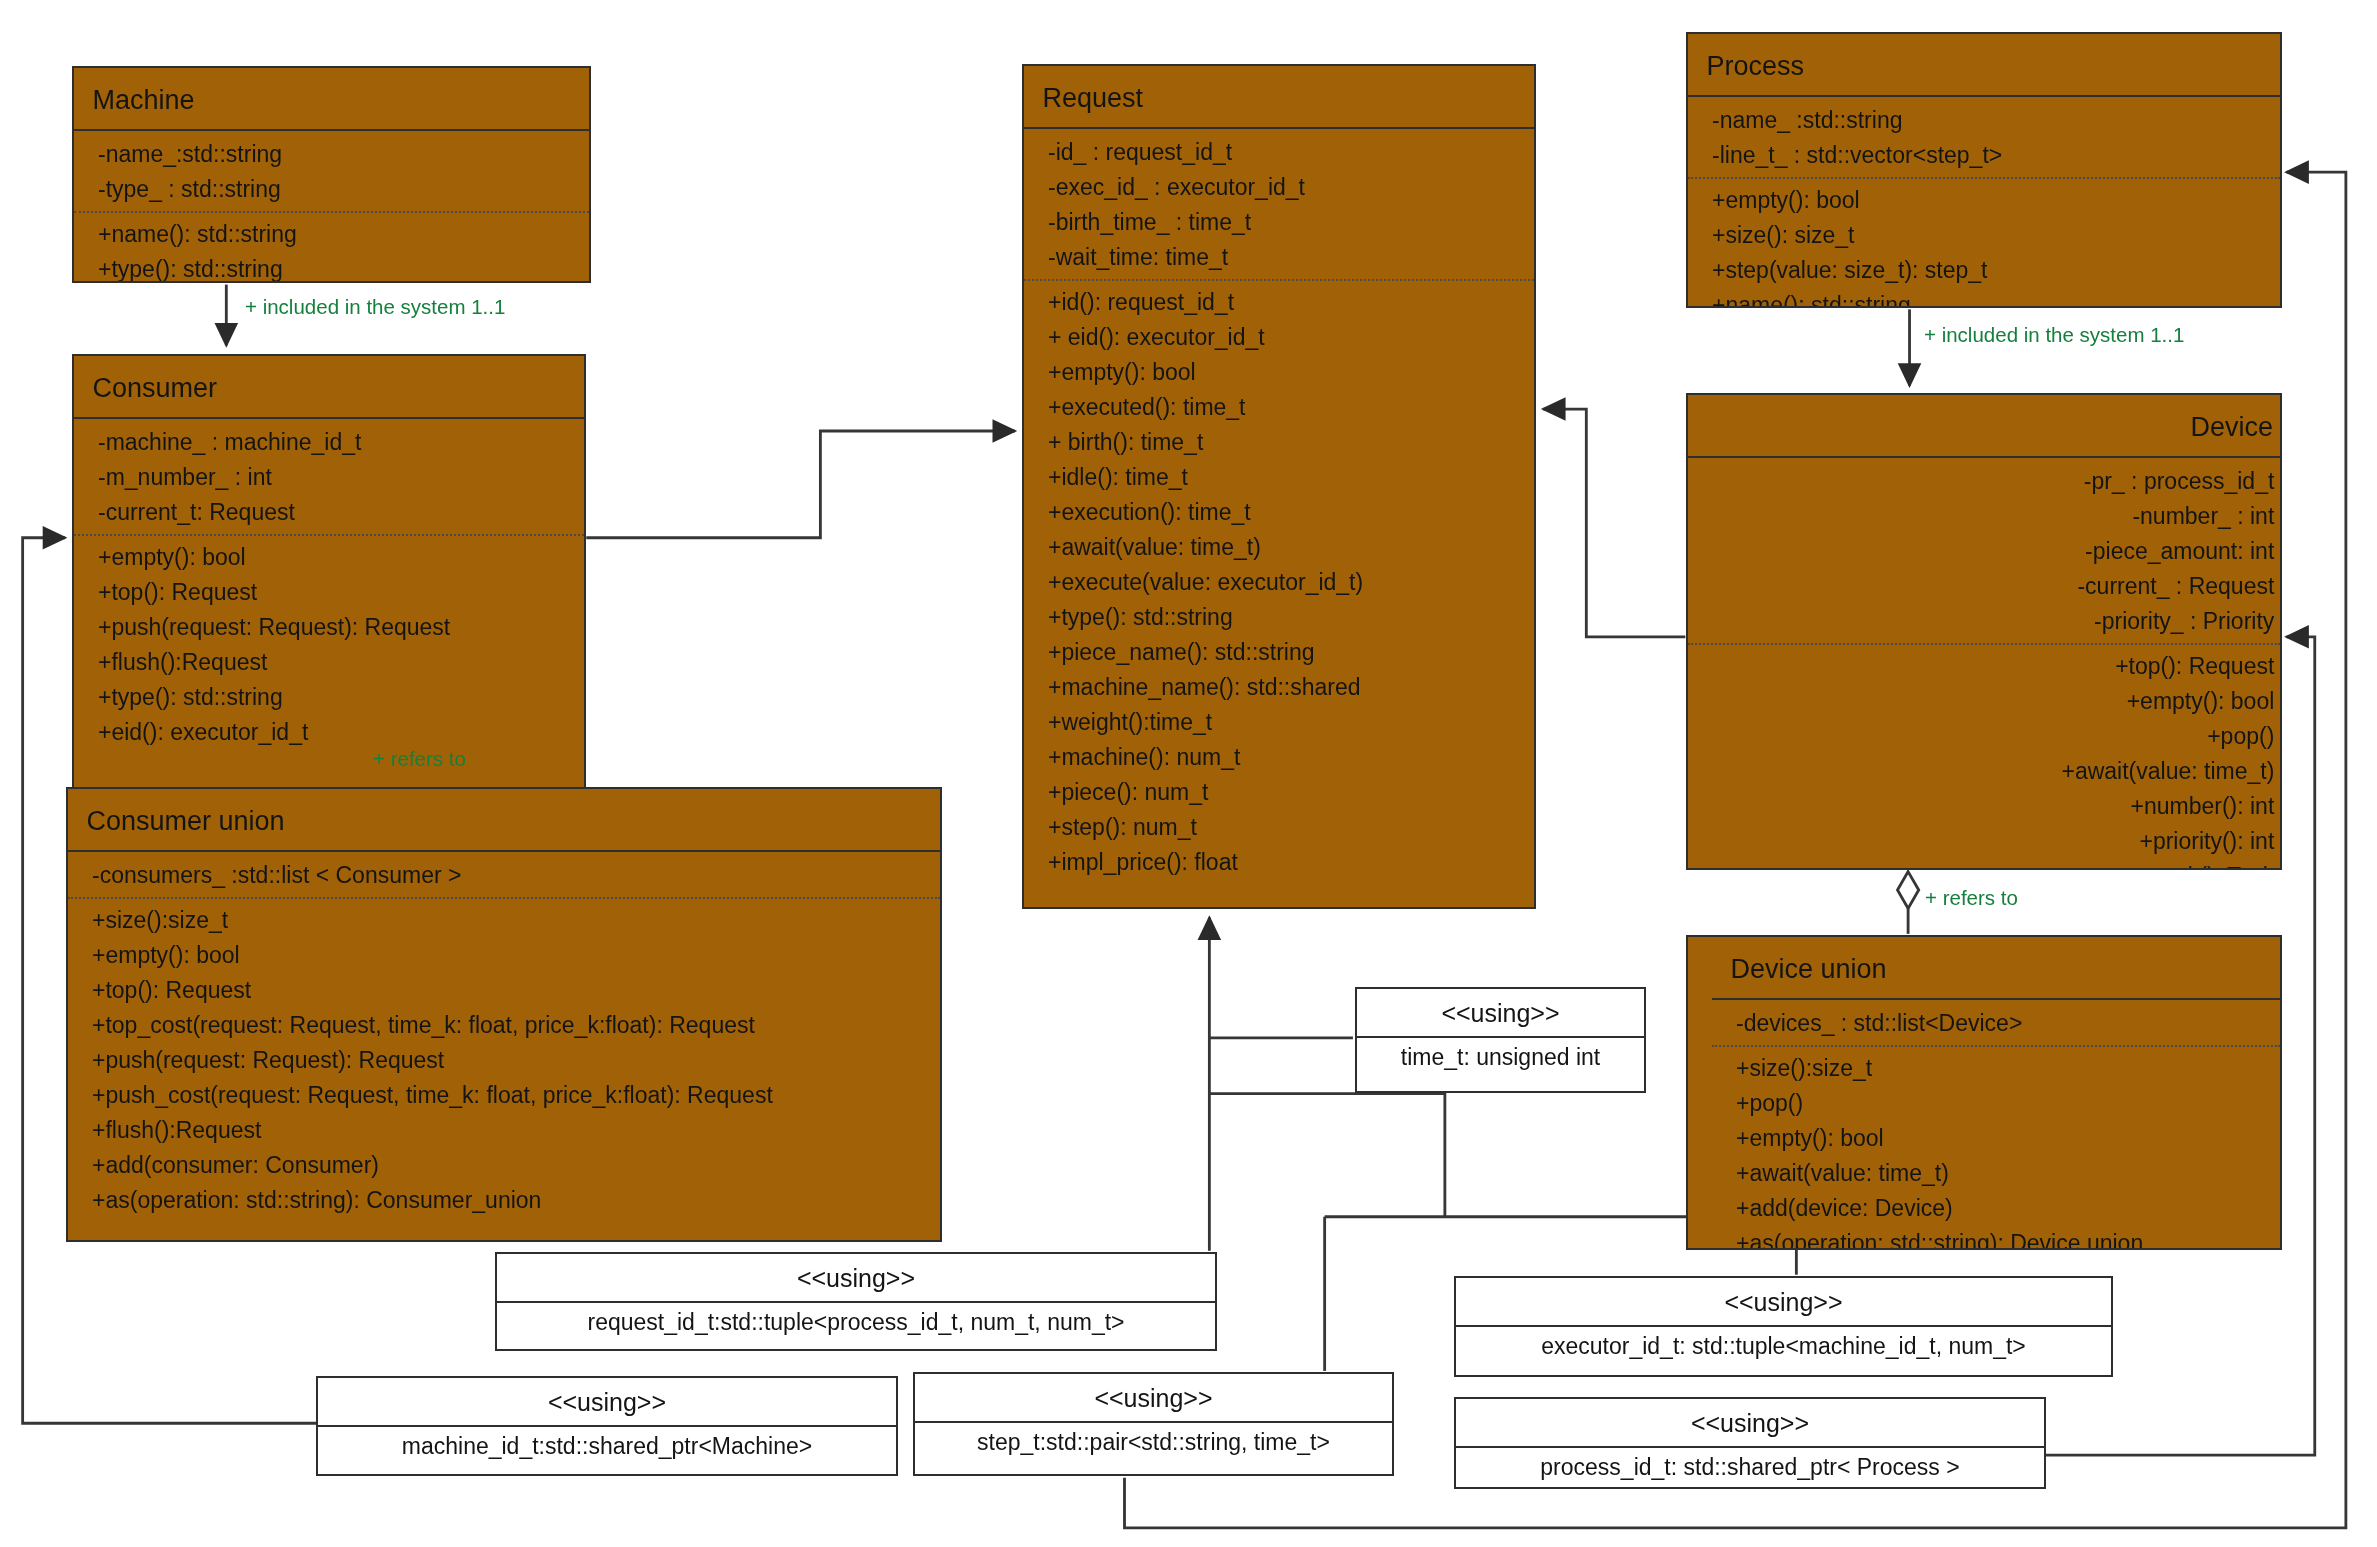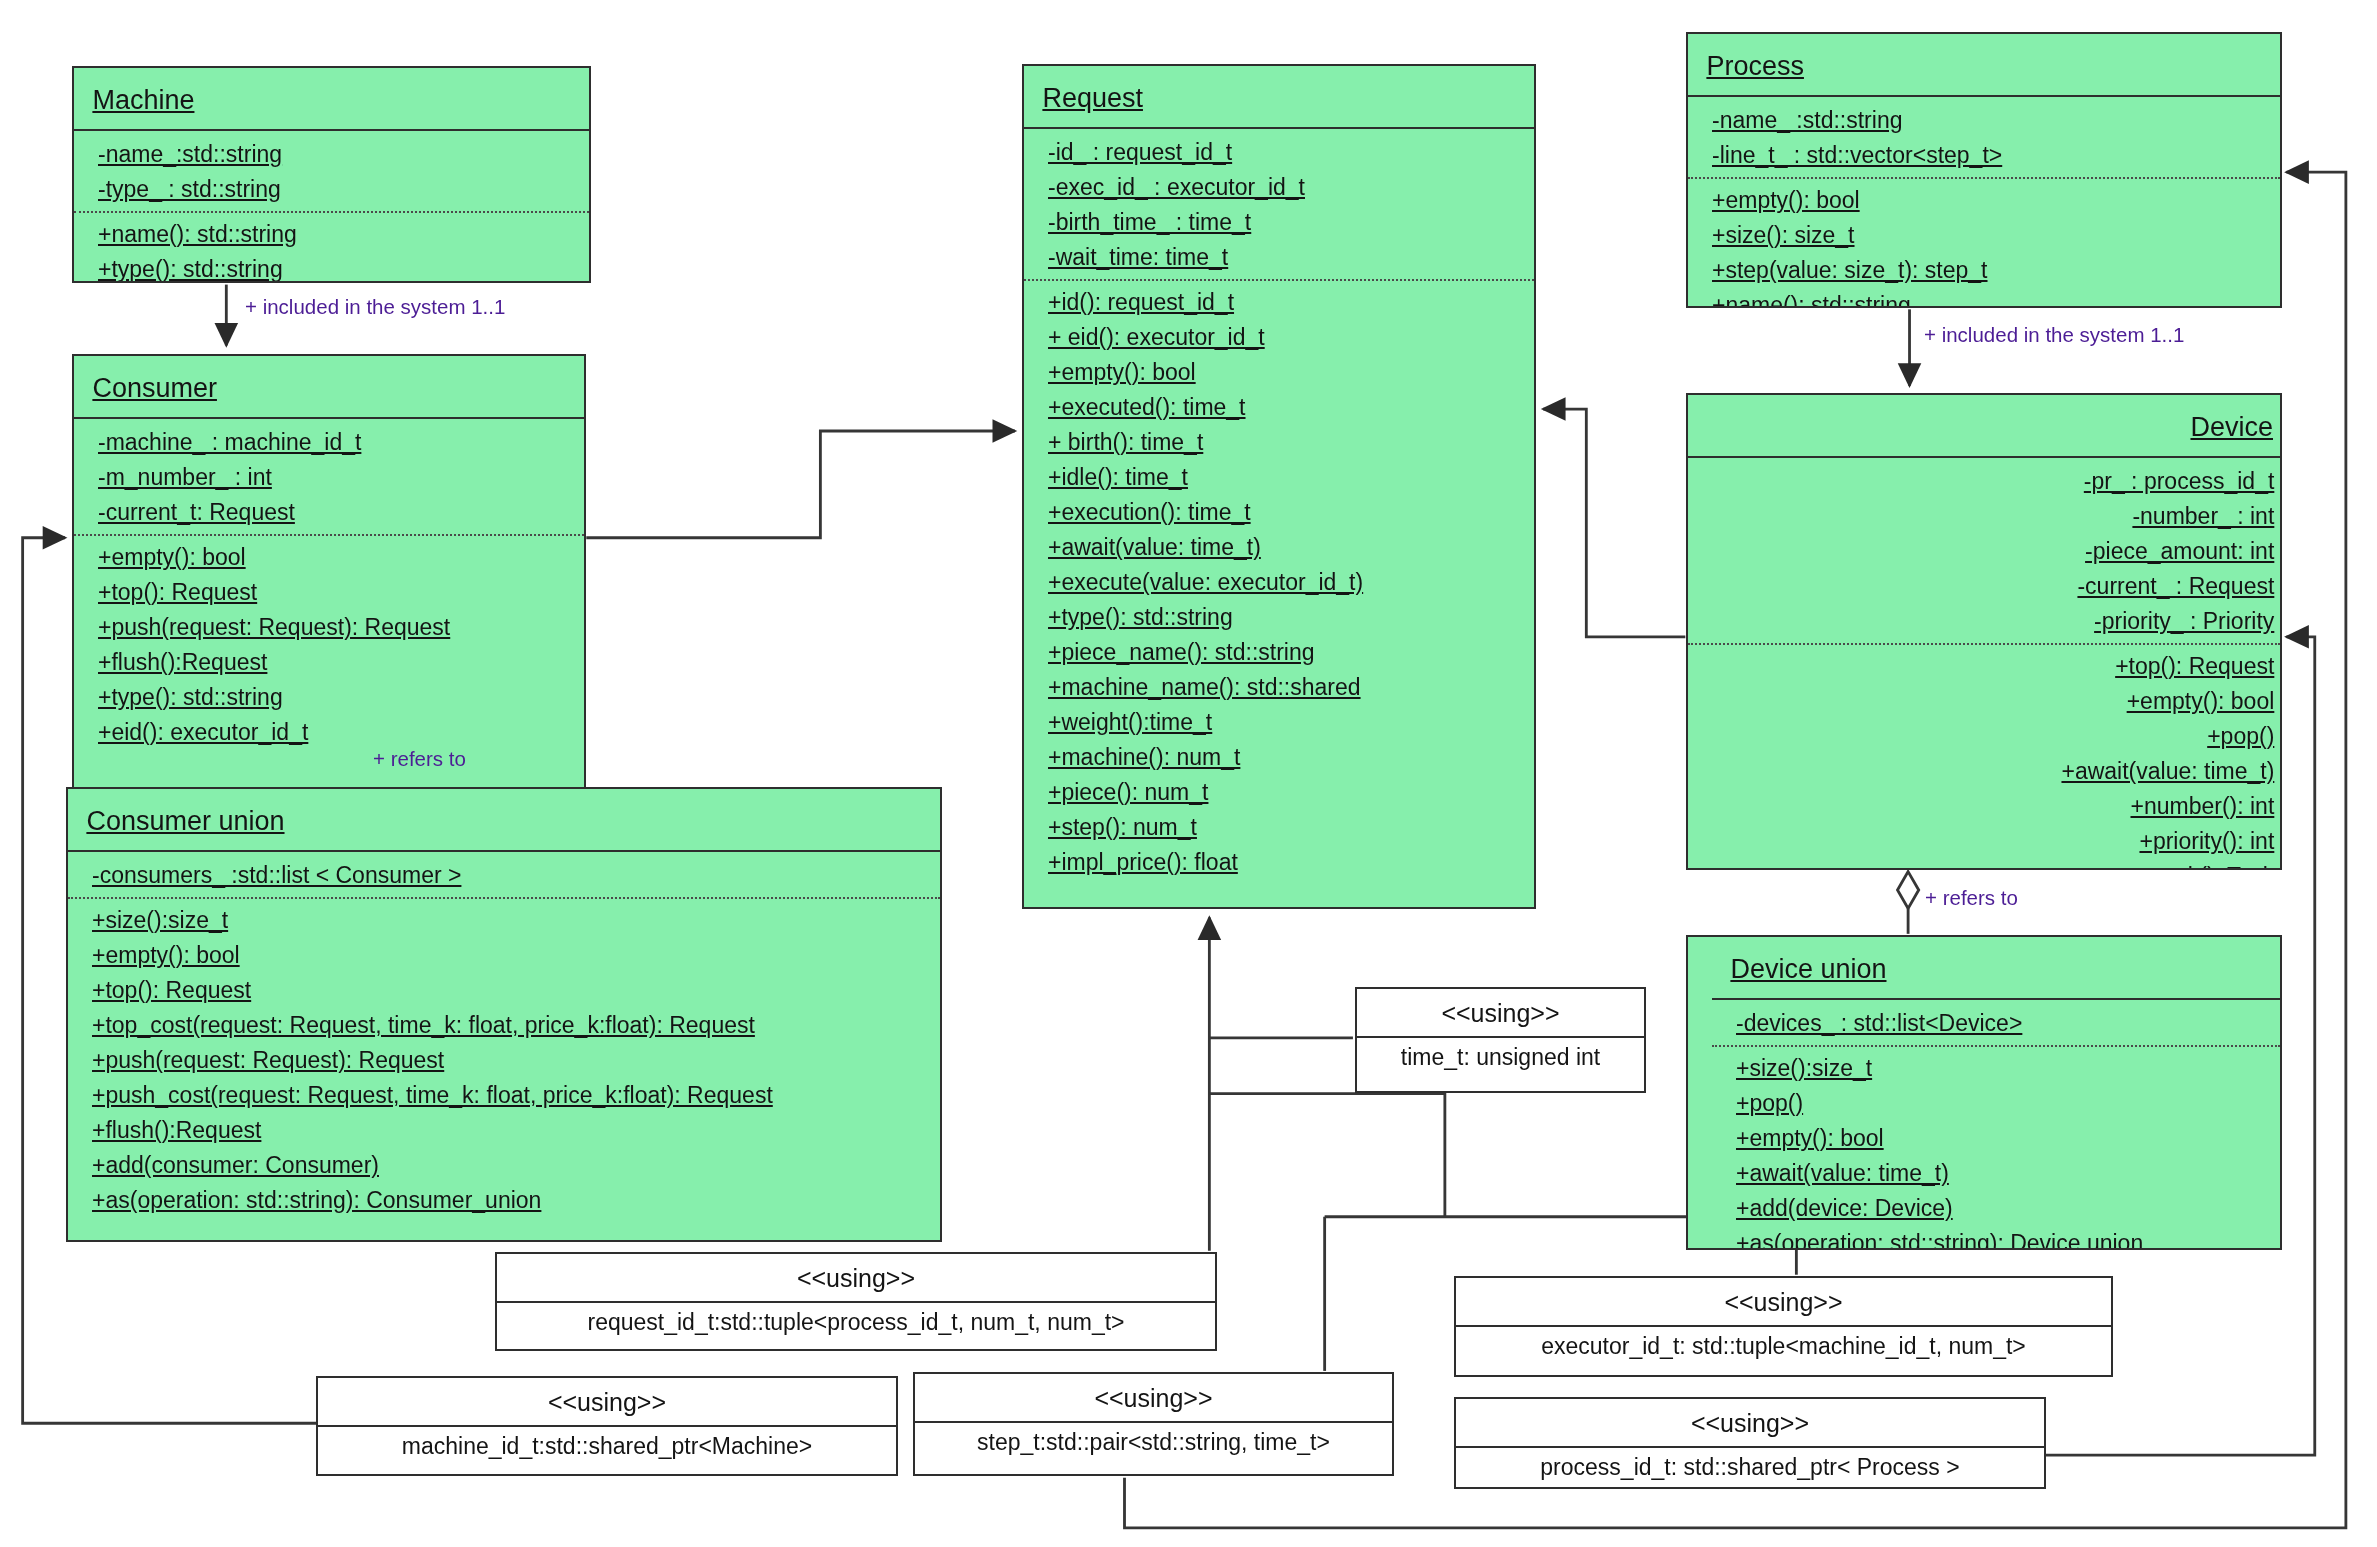--- a/index.html
+++ b/index.html
@@ -8,22 +8,22 @@
     width:2377px;height:1548px;
     background:#ffffff;
     font-family:"Liberation Sans",sans-serif;
     color:#141414;
     overflow:hidden;
   }
   #wires{position:absolute;left:0;top:0;width:2377px;height:1548px;}
 
   
   .cls{
-    position:absolute;box-sizing:border-box;background:#86efac;
-    border:2.8px solid #2e2e2e;display:flex;flex-direction:column;text-decoration:underline;
+    position:absolute;box-sizing:border-box;background:#a16207;
+    border:2.8px solid #2e2e2e;display:flex;flex-direction:column;
   }
   .cls-title{
     font-size:27px;line-height:30px;
     padding:17px 7px 14px 18.4px;
     border-bottom:2.8px solid #2e2e2e;
     white-space:nowrap;
   }
   .cls-body{flex:1;overflow:hidden;padding-top:5.7px;}
   .row{
     font-size:23px;line-height:35px;
@@ -54,21 +54,21 @@
     white-space:nowrap;overflow:hidden;
   }
   #box-using-time       {left:1355px; top:987px; width:291px; height:106px;}
   #box-using-request-id {left:495px;  top:1252px; width:722px;height:99px;}
   #box-using-machine-id {left:316px;  top:1376px; width:582px; height:100px;}
   #box-using-step       {left:913px; top:1372px; width:481px; height:104px;}
   #box-using-executor-id{left:1454px; top:1276px; width:659px; height:101px;}
   #box-using-process-id {left:1454px; top:1397px; width:592px; height:92px;}
 
   
-  .rel-label{position:absolute;font-size:20.5px;line-height:22.6px;white-space:nowrap;color:#4c1d95;}
+  .rel-label{position:absolute;font-size:20.5px;line-height:22.6px;white-space:nowrap;color:#15803d;}
   #lbl-included-machine{left:245px;  top:296px;}
   #lbl-refers-consumer {left:373px;  top:748px;}
   #lbl-included-process{left:1924px; top:324px;}
   #lbl-refers-device   {left:1925px; top:887px;}
 
   .wire{fill:none;stroke:#363636;stroke-width:4px;}
   .diamond{fill:#ffffff;stroke:#363636;stroke-width:4px;}
 </style>
 </head>
 <body>

